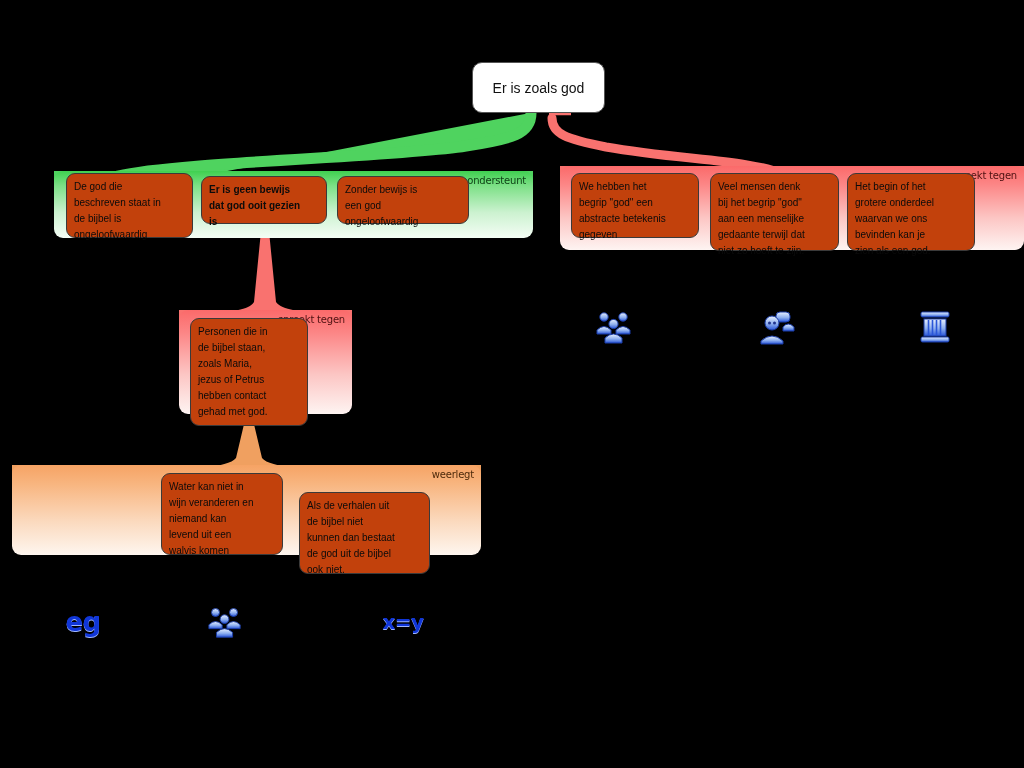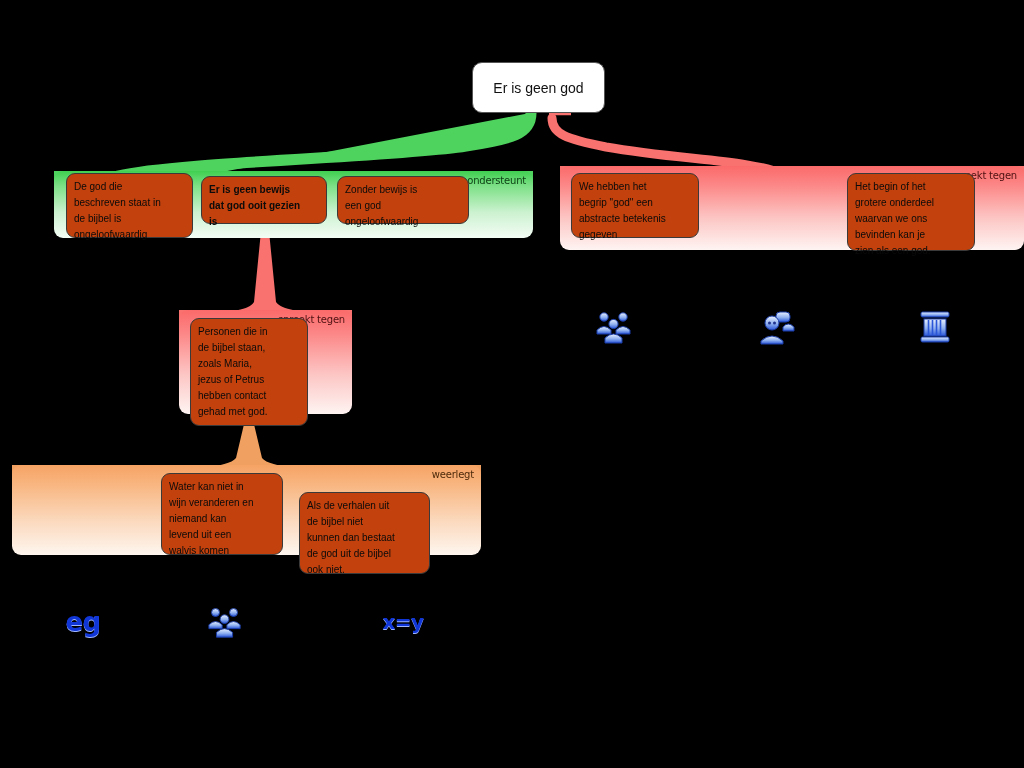--- a/index.html
+++ b/index.html
@@ -118,21 +118,21 @@
     <line x1="254" y1="229" x2="276" y2="229" stroke="#f9726f" stroke-width="2.5"></line>
     <path d="M 261 231 L 269 231 L 276 302 C 282 310, 300 312, 330 313 L 352 313 L 352 322 L 179 322 L 179 313 L 202 313 C 232 312, 249 310, 254 302 Z" fill="#f9726f"></path>
     <rect x="179" y="310" width="173" height="12" fill="#f9726f"></rect>
 
     <line x1="238" y1="418" x2="260" y2="418" stroke="#f0a060" stroke-width="2.5"></line>
     <path d="M 245 420 L 253 420 L 262 458 C 270 468, 310 470, 360 471 L 481 471 L 481 479 L 12 479 L 12 471 L 138 471 C 188 470, 228 468, 236 458 Z" fill="#f0a060"></path>
     <rect x="12" y="465" width="469" height="12" fill="#f0a060"></rect>
   </svg>
 
   <div class="root-node" style="left:472px; top:62px; width:133px; height:51px;">
-    <span>Er is geen god</span>
+    <span>Er is zoals god</span>
   </div>
 
   <div class="group green" style="left:54px; top:171px; width:479px; height:67px;">
     <div class="group-label">ondersteunt</div>
   </div>
   <div class="box" style="left:66px; top:173px; width:127px; height:65px;">De god die
 beschreven staat in
 de bijbel is
 ongeloofwaardig</div>
   <div class="box" style="left:201px; top:176px; width:126px; height:48px;font-weight:bold;">Er is geen bewijs
@@ -143,20 +143,25 @@
 ongeloofwaardig</div>
 
   <div class="group red" style="left:560px; top:166px; width:464px; height:84px;">
     <div class="group-label">spreekt
 tegen</div>
   </div>
   <div class="box" style="left:571px; top:173px; width:128px; height:65px;">We hebben het
 begrip "god" een
 abstracte betekenis
 gegeven</div>
+  <div class="box" style="left:710px; top:173px; width:129px; height:78px;">Veel mensen denk
+bij het begrip "god"
+aan een menselijke
+gedaante terwijl dat
+niet zo hoeft te zijn.</div>
   <div class="box" style="left:847px; top:173px; width:128px; height:78px;">Het begin of het
 grotere onderdeel
 waarvan we ons
 bevinden kan je
 zien als een god.</div>
 
   <div class="group red" style="left:179px; top:310px; width:173px; height:104px;">
     <div class="group-label">spreekt
 tegen</div>
   </div>

